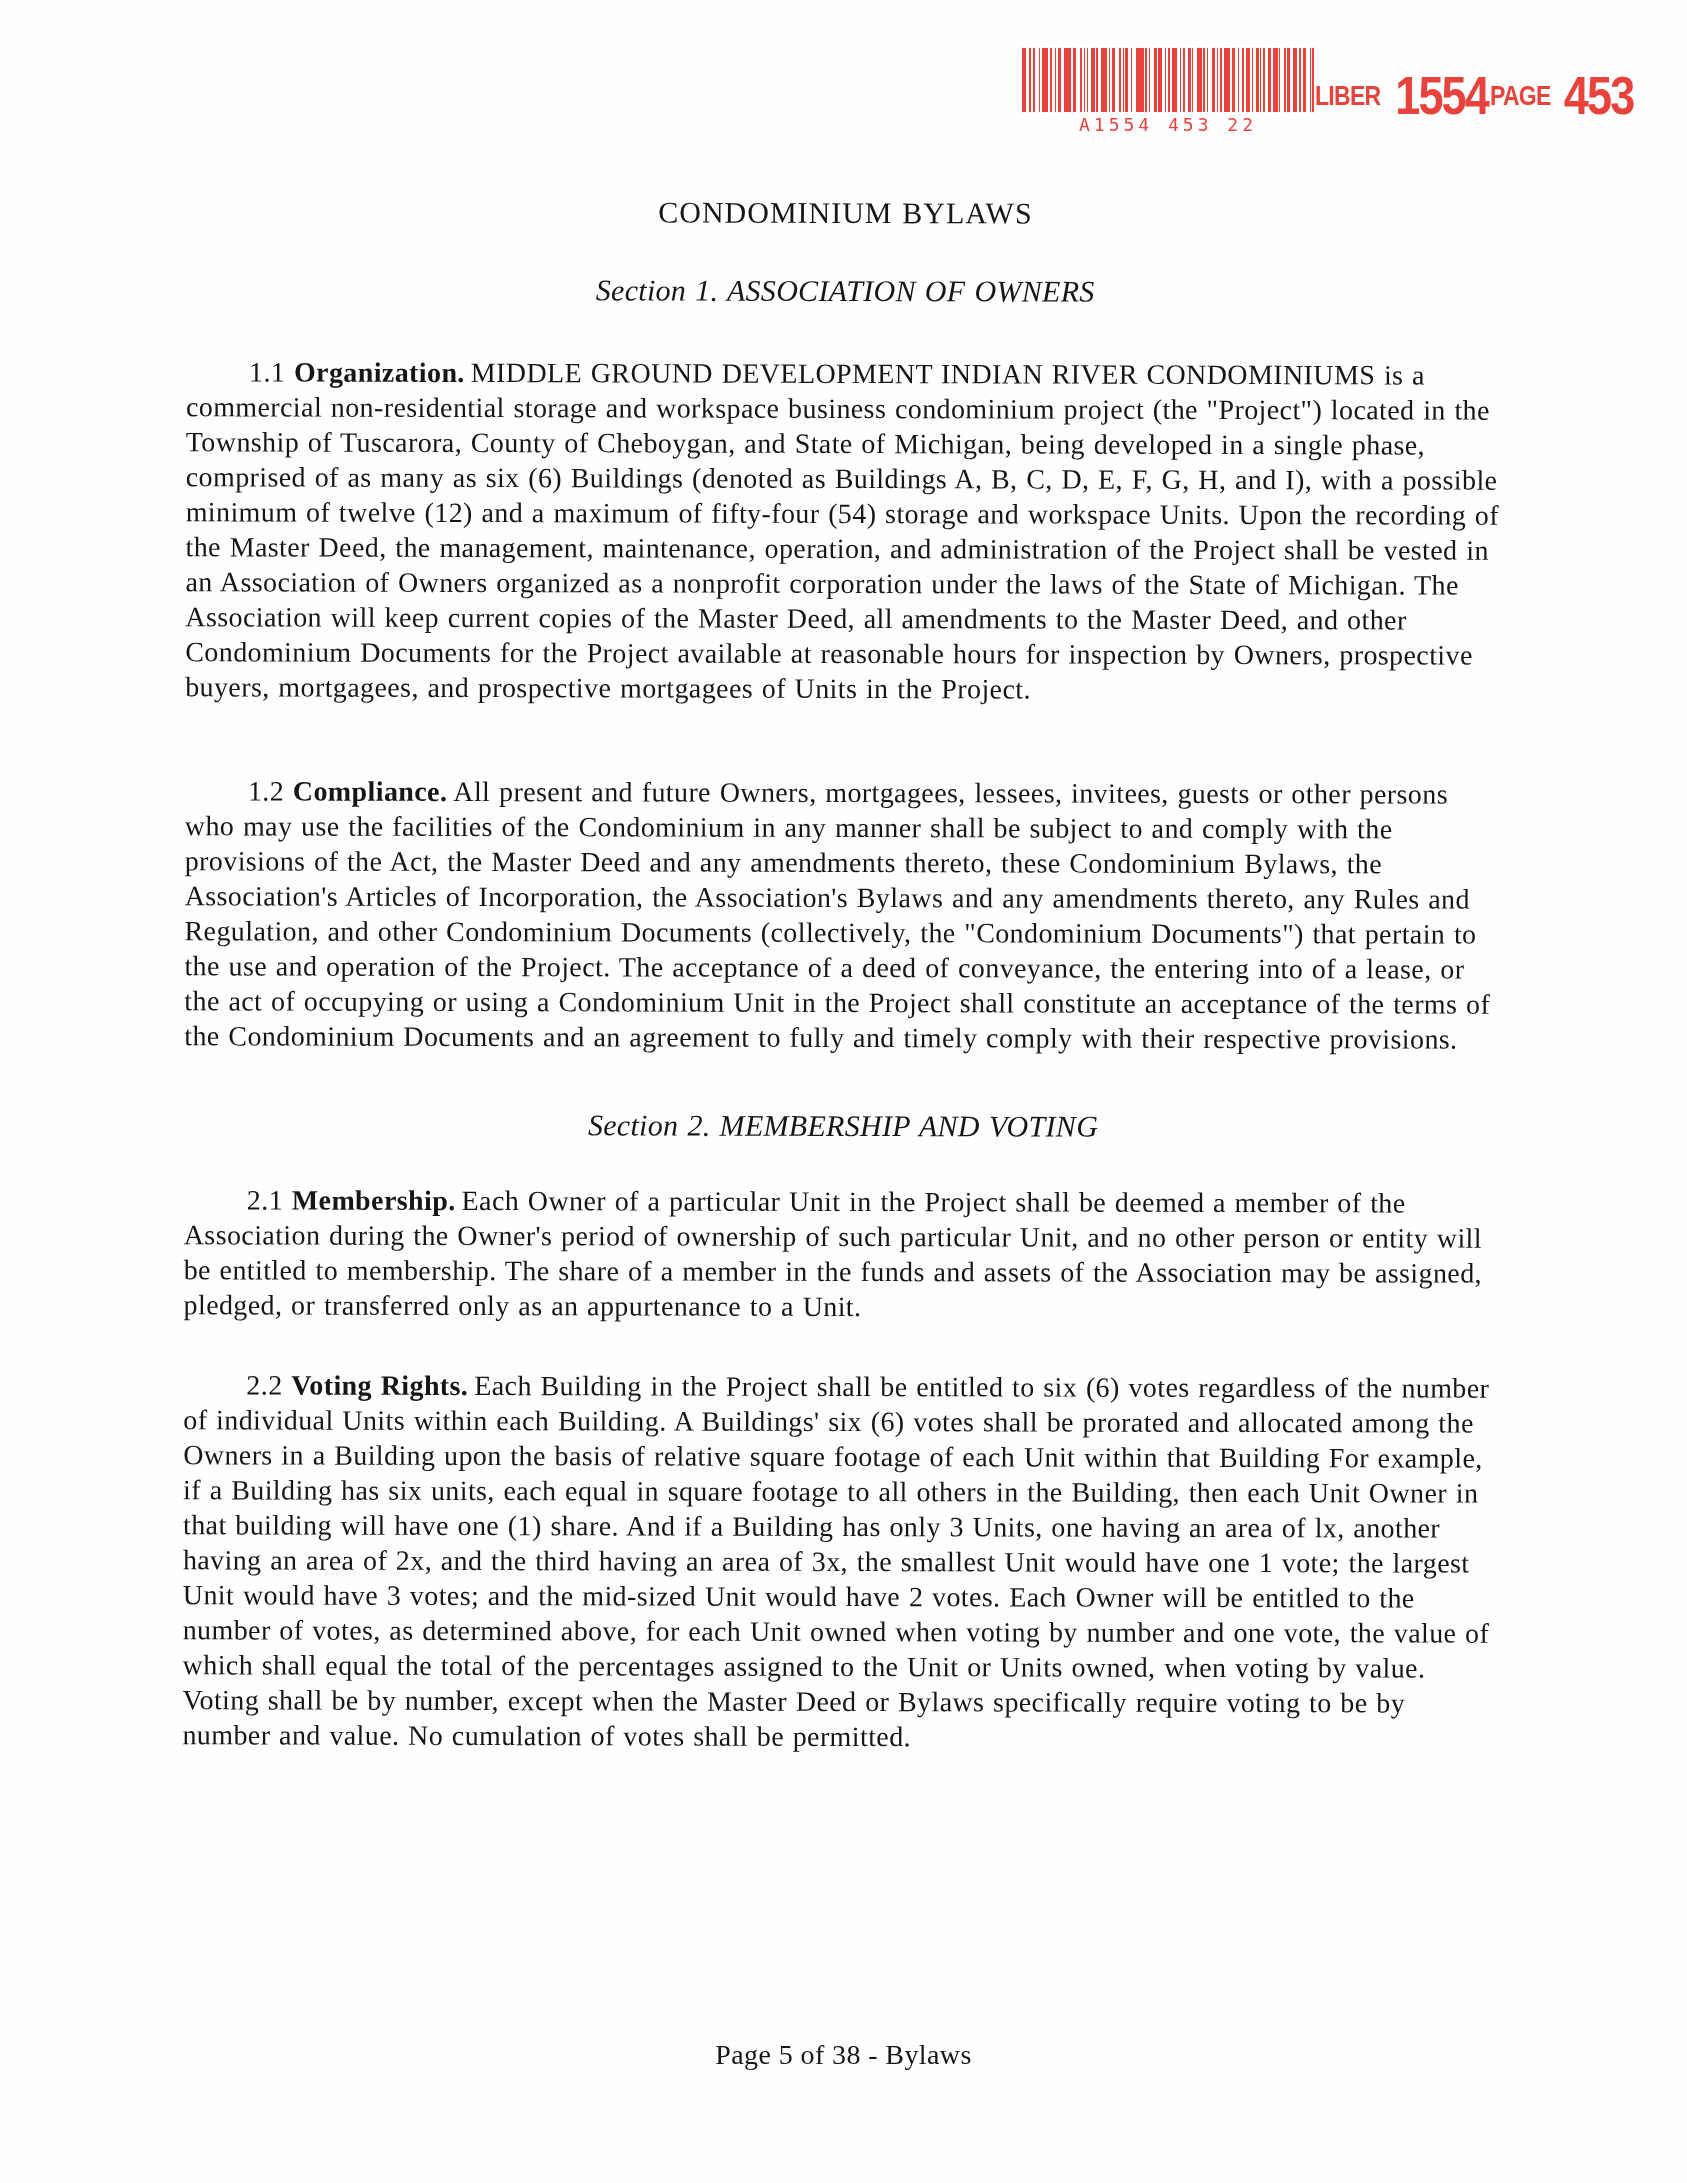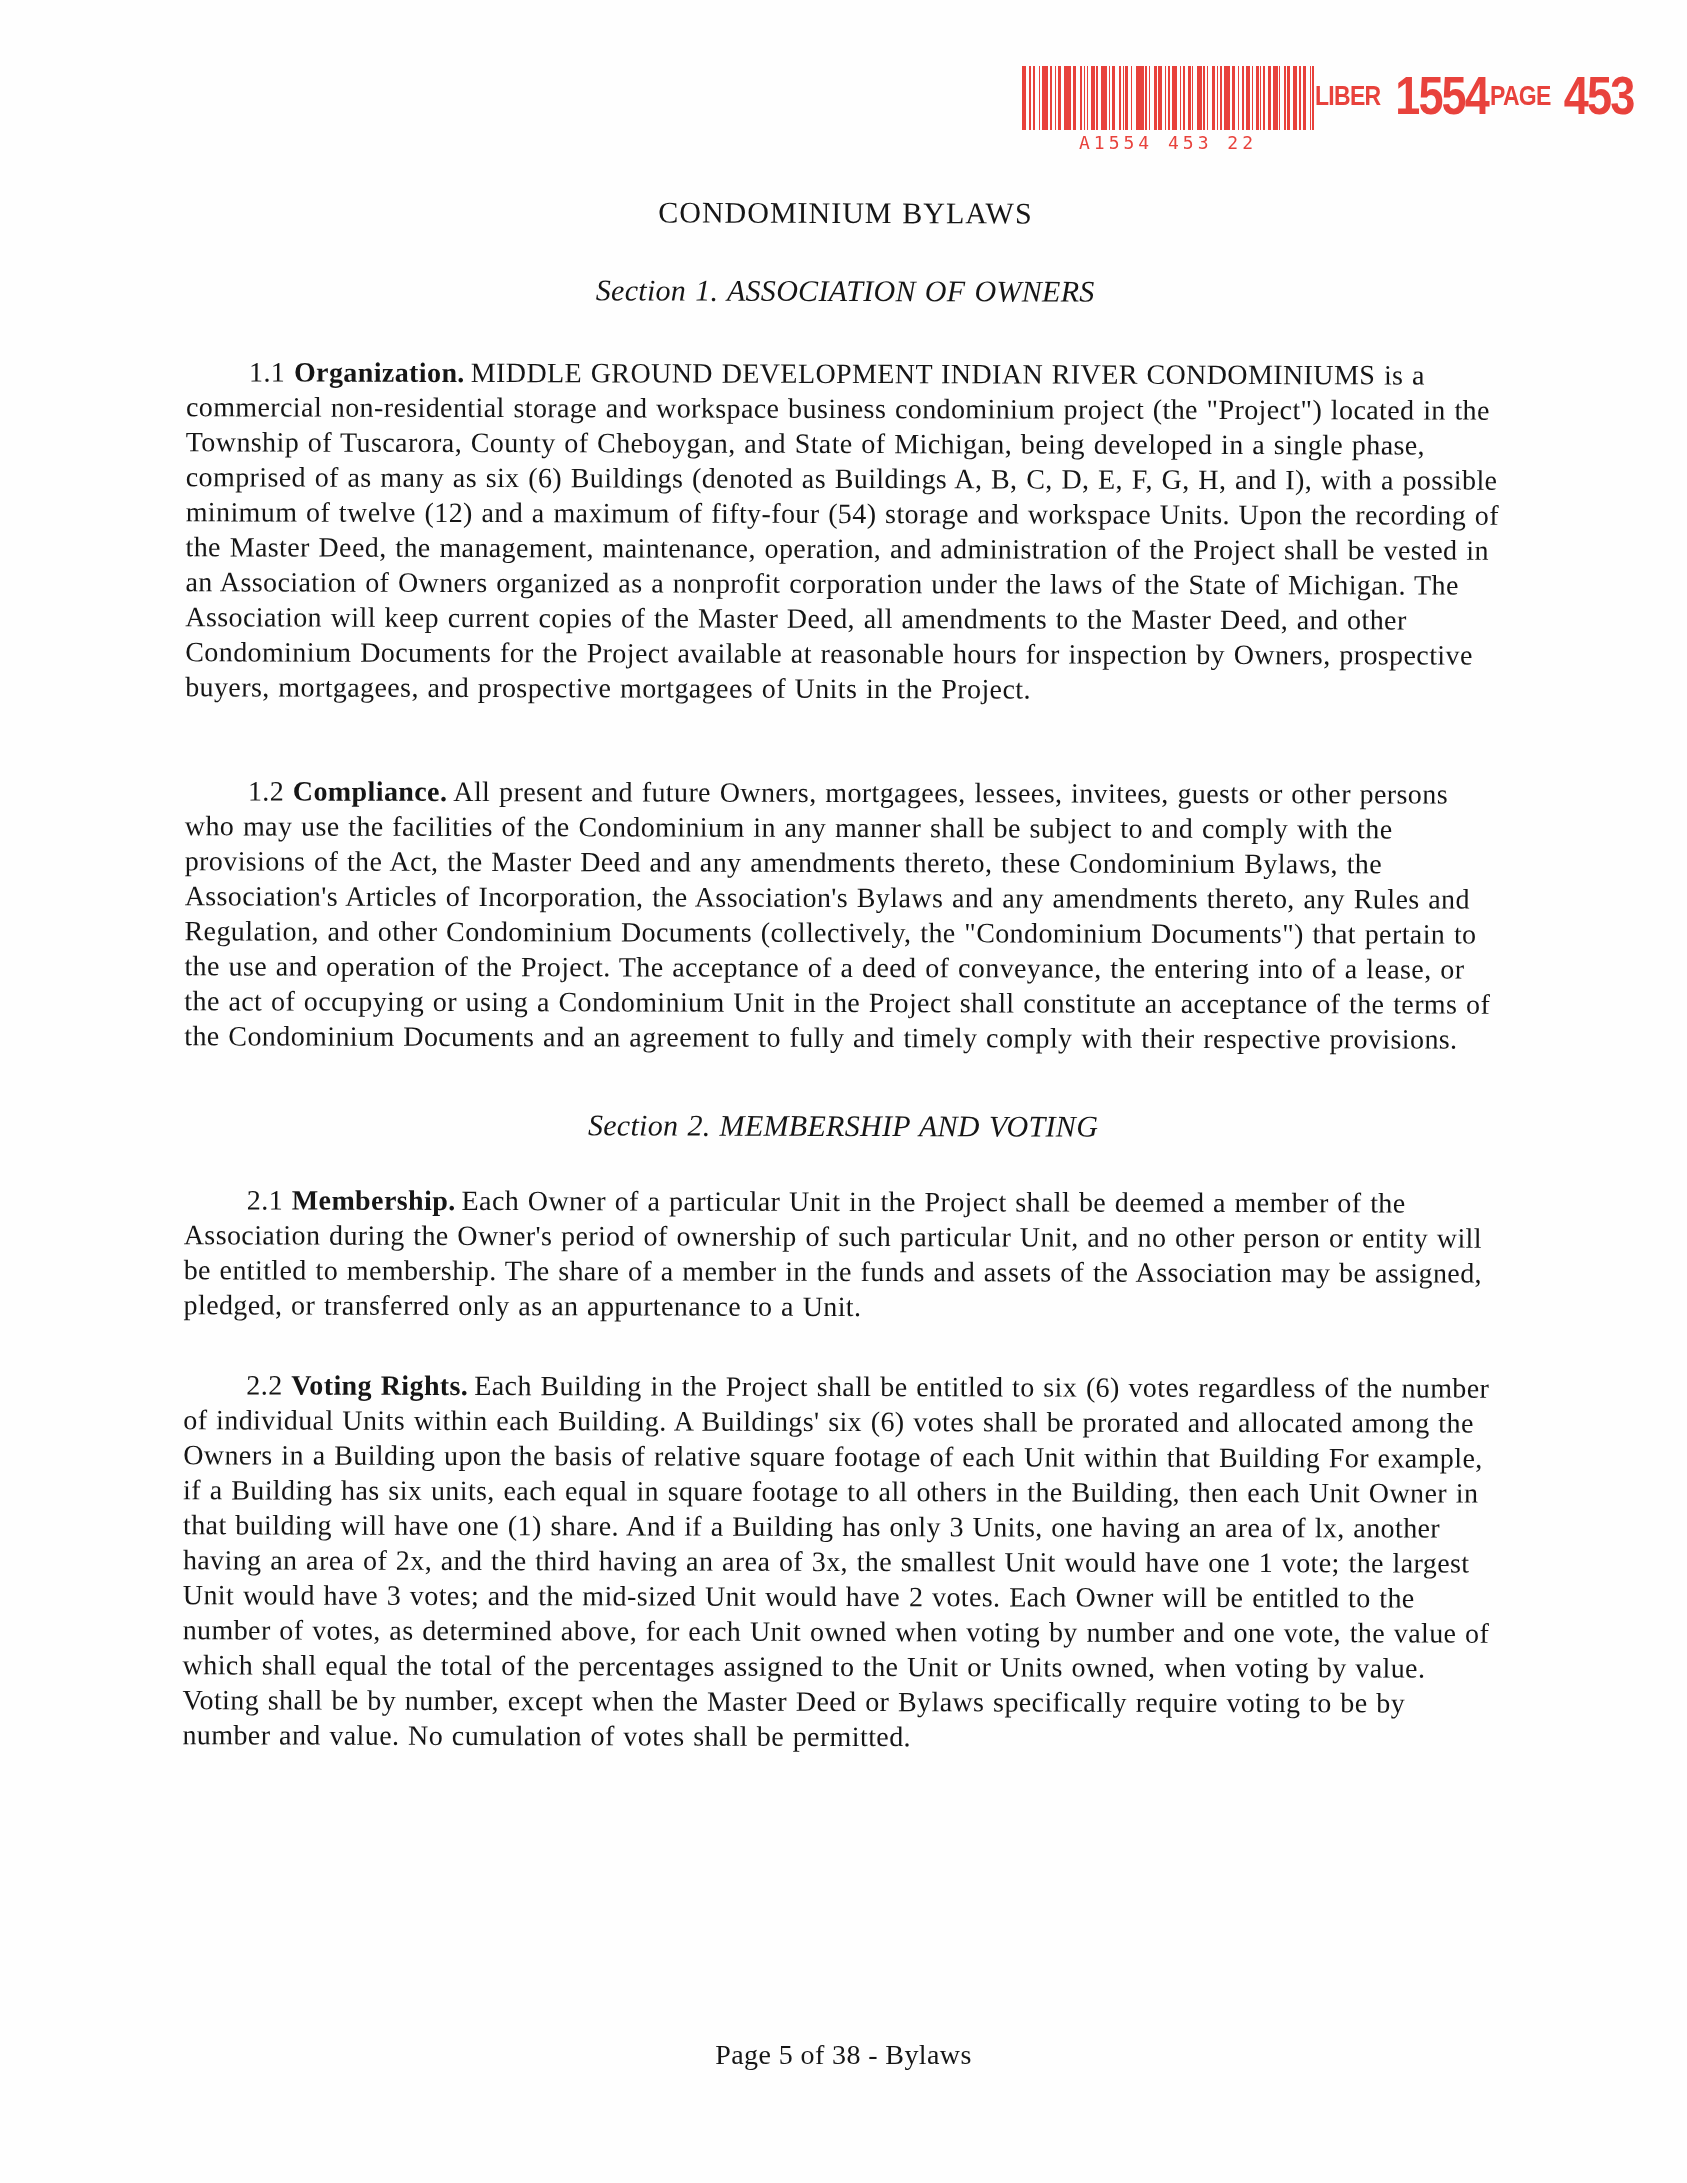--- a/index.html
+++ b/index.html
@@ -6,21 +6,21 @@
   .page{
     position:relative;
     width:1687px;height:2183px;
     background:#fefefe;
     overflow:hidden;
     font-family:"Liberation Serif", serif;
     color:#161616;
   }
 
   
-  .barcode-block{position:absolute;left:978px;top:66px;width:292px;padding-left:44px;}
+  .barcode-block{position:absolute;left:978px;top:48px;width:292px;padding-left:44px;}
   .barcode-bars{position:relative;width:292px;height:64px;overflow:hidden;}
   .barcode-bars .bar{position:absolute;top:0;bottom:0;background:var(--stamp-color,#e8423c);}
   .barcode-label{
     margin-top:2px;text-align:center;
     font-family:"DejaVu Sans Mono",monospace;
     font-size:18px;letter-spacing:4px;
     color:var(--stamp-color,#e8423c);
     white-space:nowrap;
   }
   .stamp{

